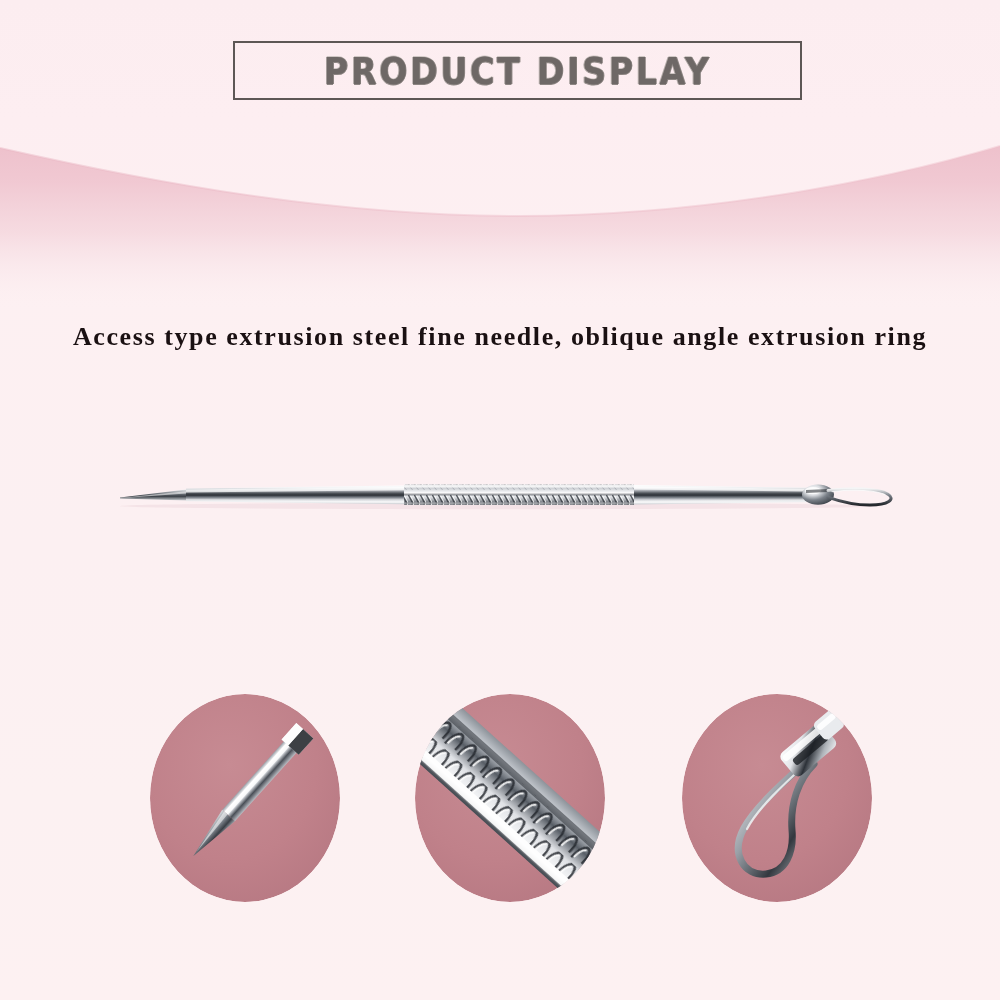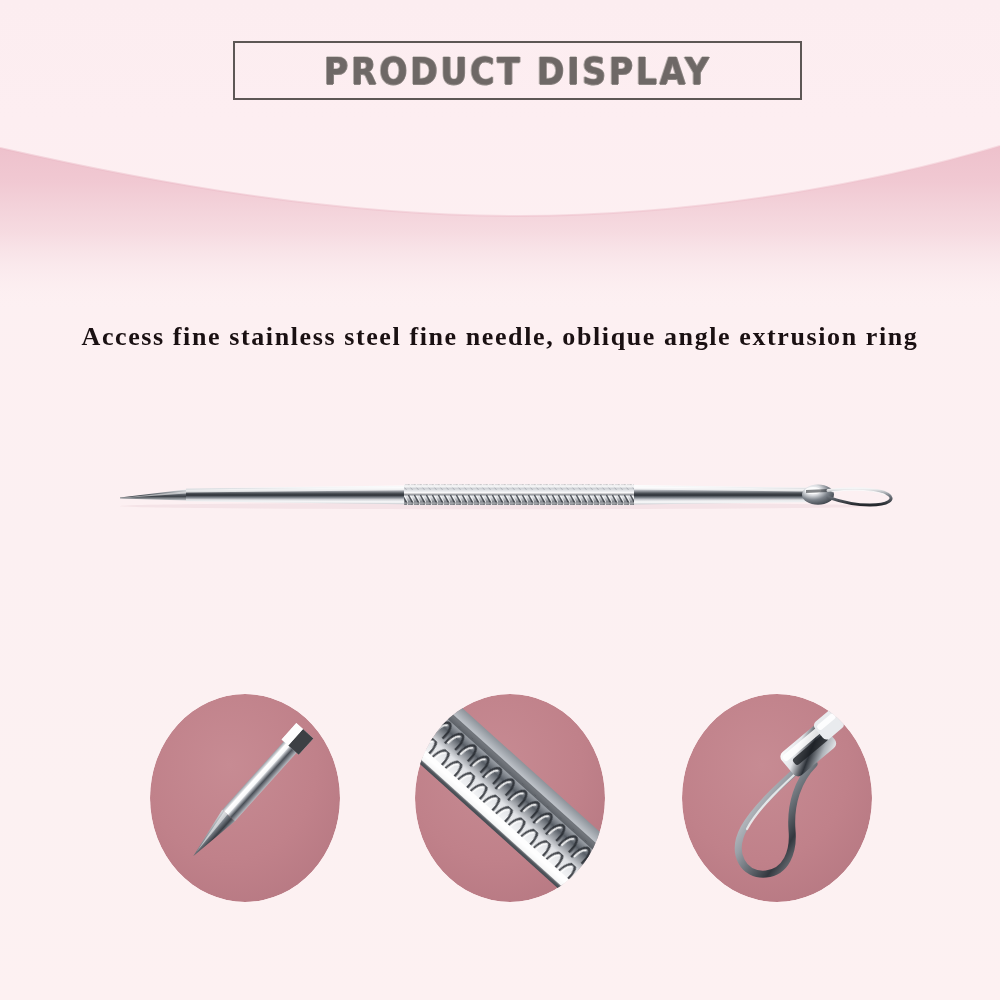--- a/index.html
+++ b/index.html
@@ -111,21 +111,21 @@
       </defs>
       <path d="M0,28 C150,62 330,96 520,96 C700,96 880,62 1000,26 L1000,190 L0,190 Z" fill="url(#waveGrad)"></path>
       <path d="M0,28 C150,62 330,96 520,96 C700,96 880,62 1000,26" fill="none" stroke="url(#waveEdge)" stroke-width="2" opacity="0.55"></path>
     </svg>
   </div>
 
   <div class="title-box">
     <div class="title-text">PRODUCT DISPLAY</div>
   </div>
 
-  <div class="description">Access fine stainless steel fine needle, oblique angle extrusion ring</div>
+  <div class="description">Access type extrusion steel fine needle, oblique angle extrusion ring</div>
 
   <div class="tool-stage">
     <svg viewBox="0 0 1000 110" aria-hidden="true">
       <defs>
 
         <linearGradient id="chrome" x1="0" y1="0" x2="0" y2="1">
           <stop offset="0%" stop-color="#ffffff"></stop>
           <stop offset="12%" stop-color="#f2f3f5"></stop>
           <stop offset="26%" stop-color="#b9bcc2"></stop>
           <stop offset="42%" stop-color="#4e5359"></stop>

